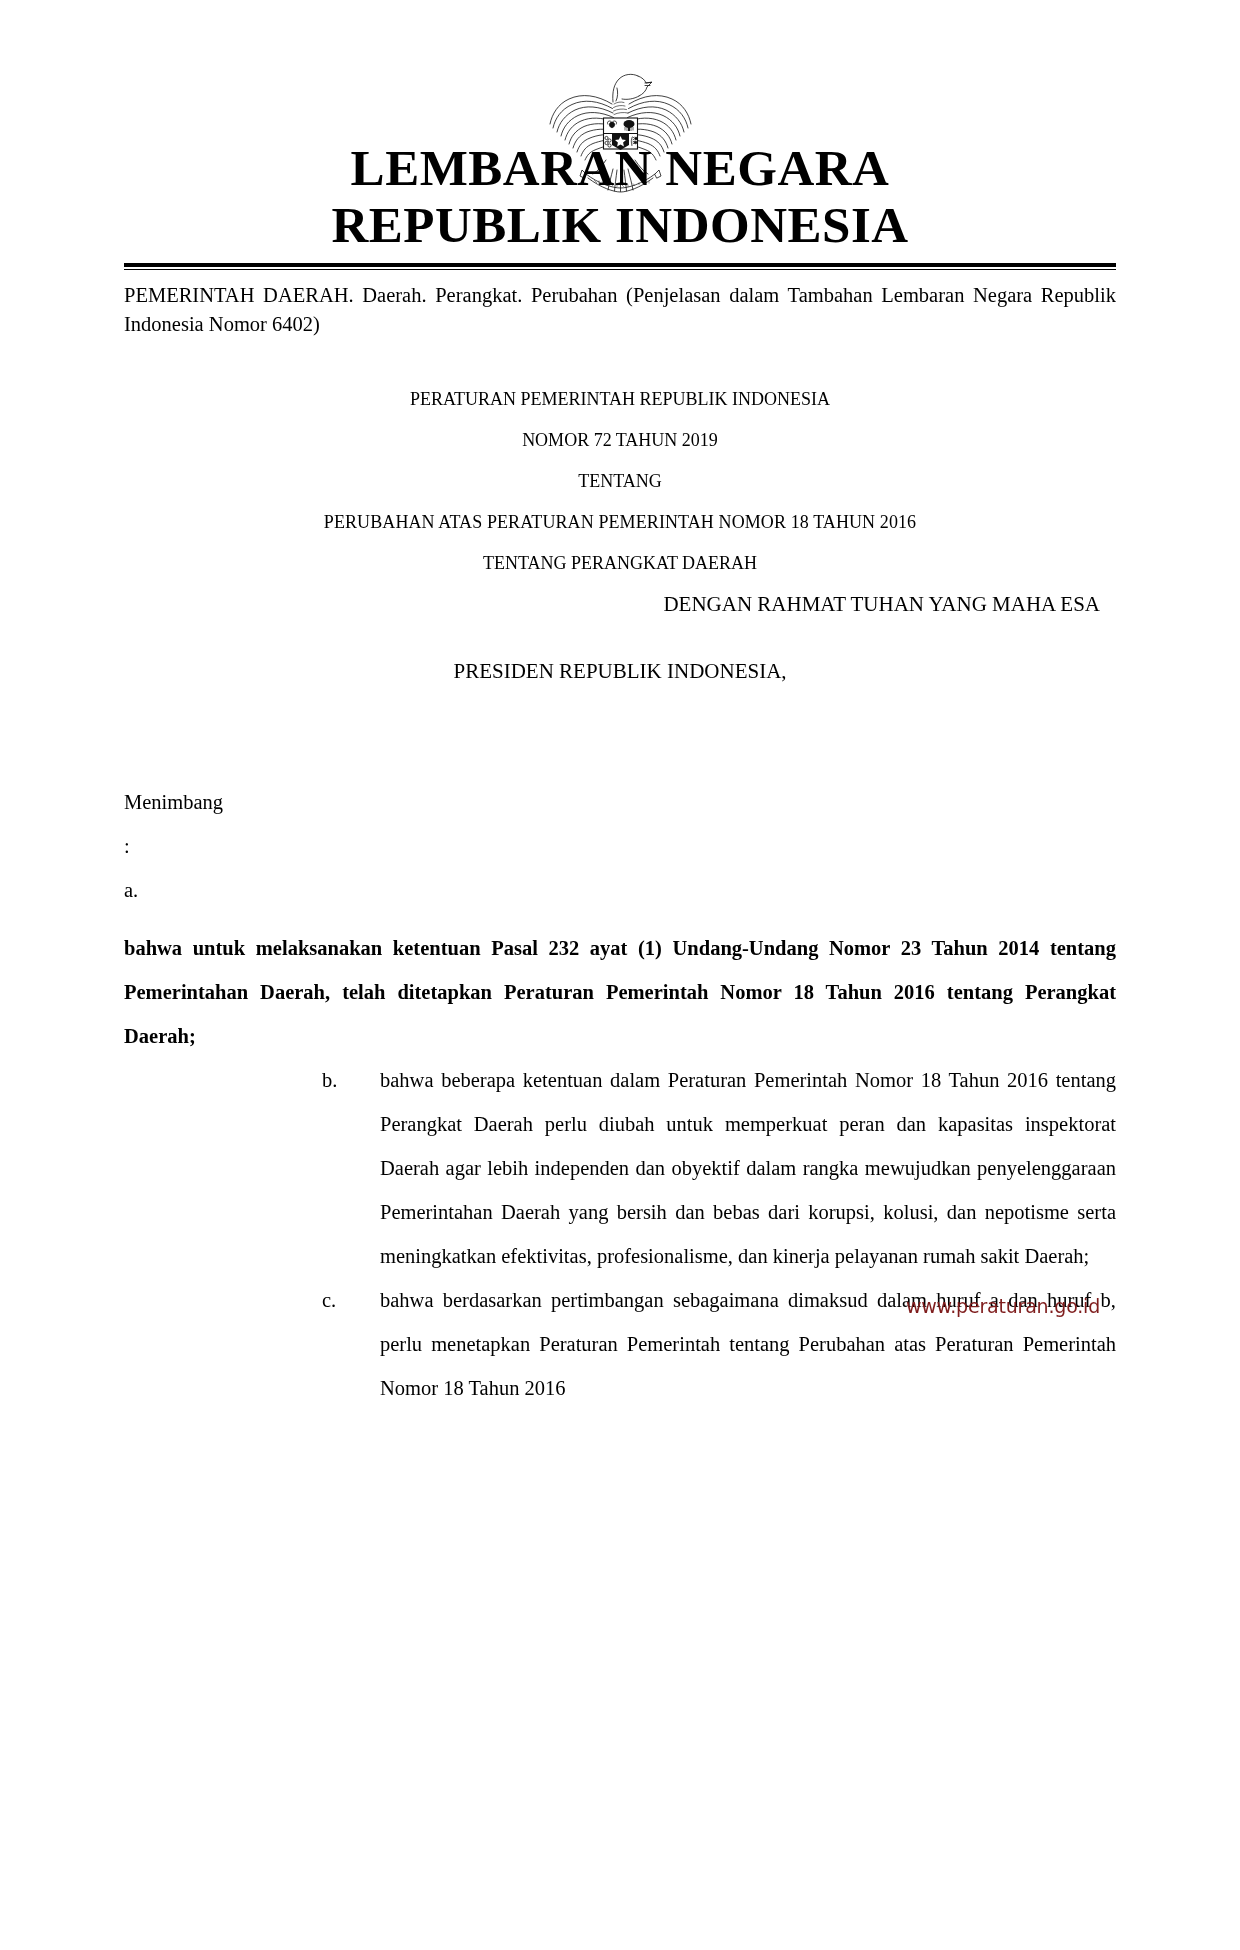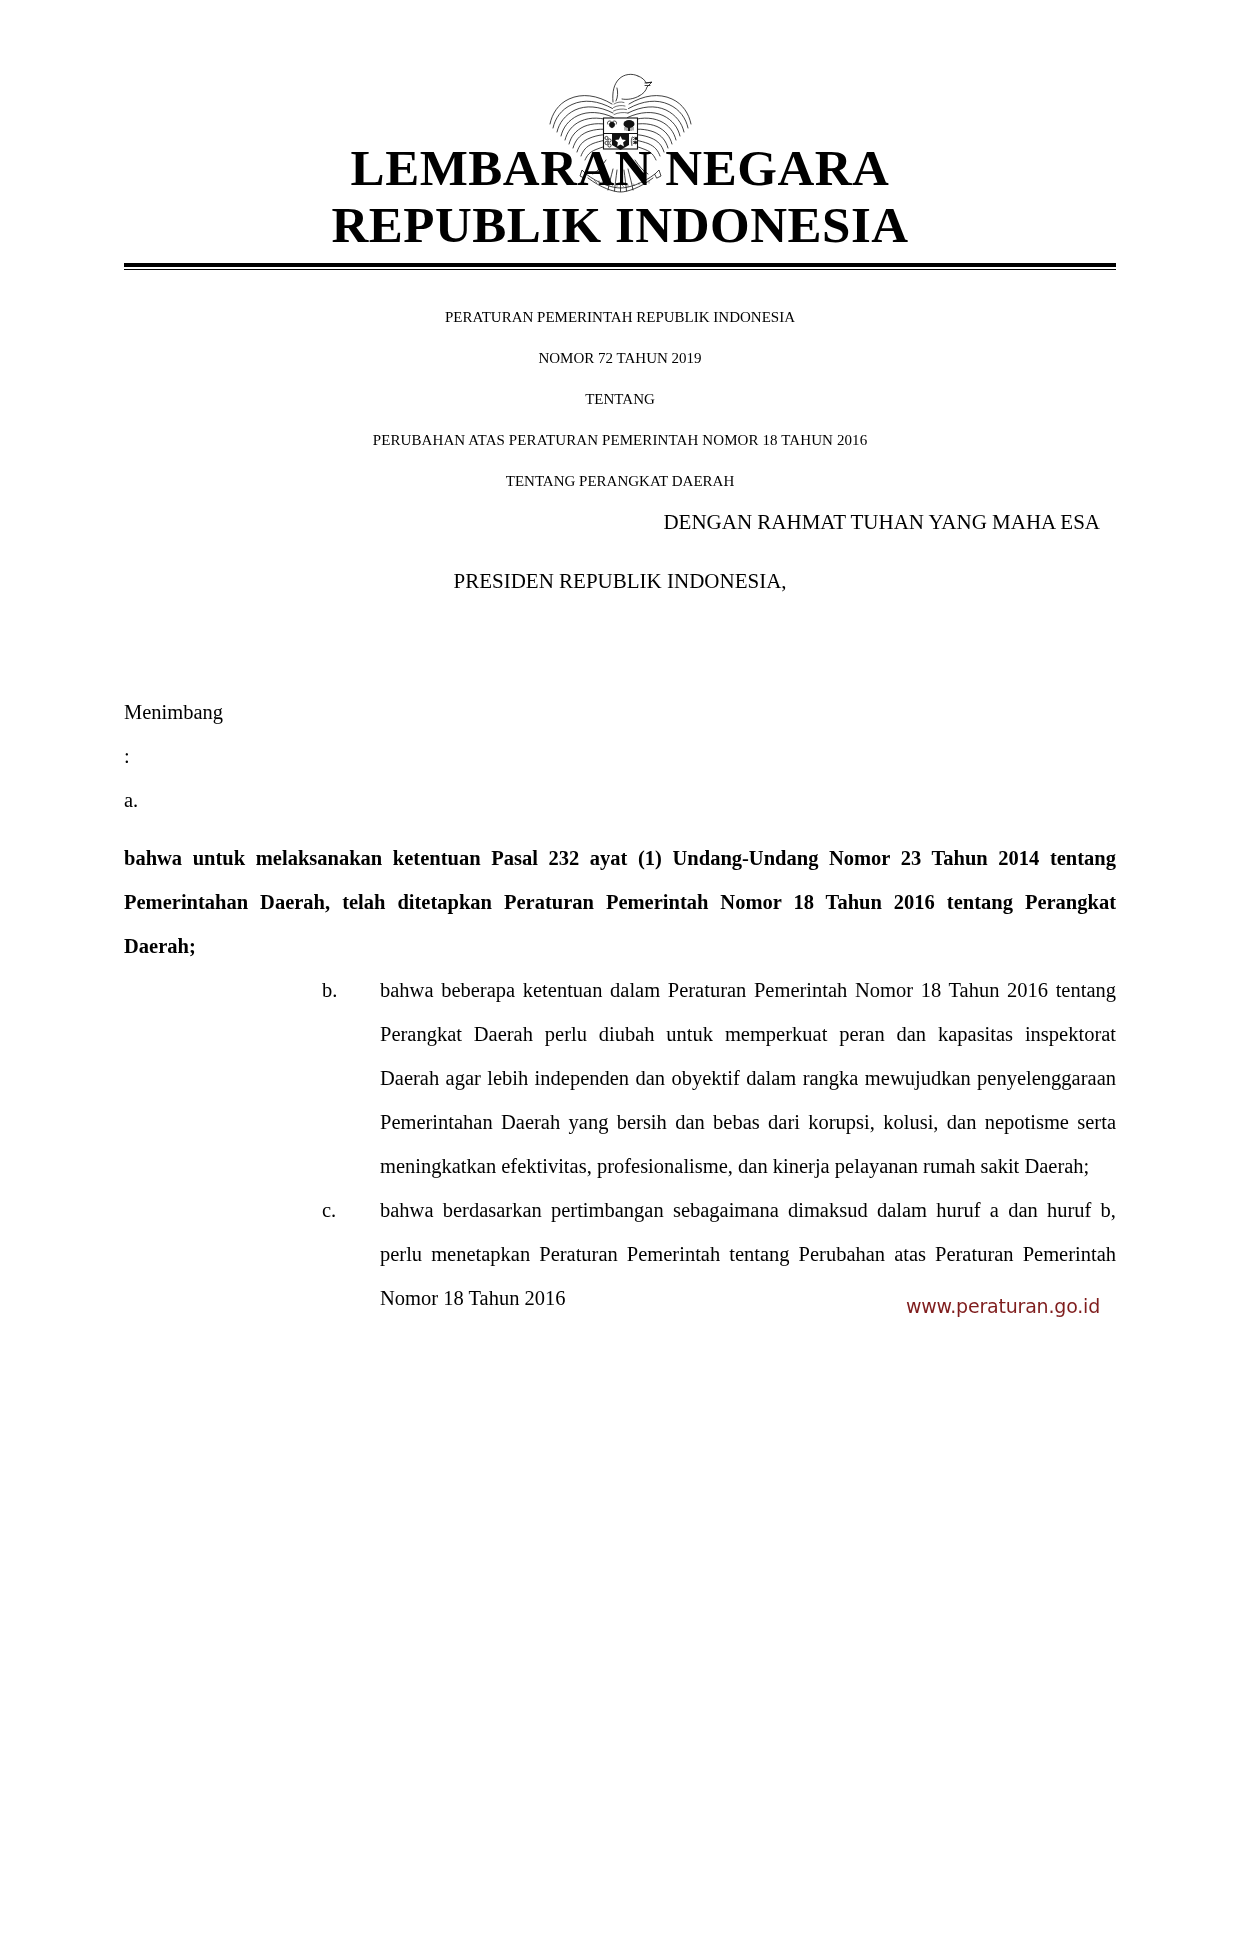--- a/index.html
+++ b/index.html
@@ -85,37 +85,37 @@
     flex: 1 1 auto;
     text-align: justify;
     text-justify: inter-word;
     text-align-last: left;
     hyphens: none;
   }
 
   
   .title-block {
     text-align: center;
-    font-size: 15px;
+    font-size: 18px;
     line-height: 41px;
-    margin-top: 16px;
+    margin-top: 40px;
   }
   .title-block .tline { white-space: nowrap; }
   .title-block .tline.wide { letter-spacing: 0.1px; }
 
   .rahmat {
     text-align: right;
     font-size: 21px;
     line-height: 41px;
   }
   .presiden {
     text-align: center;
     font-size: 21px;
     line-height: 41px;
-    margin-top: 18px;
+    margin-top: 26px;
   }
 
   
   .considering {
     margin-top: 88px;
     margin-left: -16px;
     margin-right: -16px;
     font-size: 20.5px;
     line-height: 44px;
   }
@@ -291,20 +291,21 @@
     <div class="line1">LEMBARAN NEGARA</div>
     <div class="line2">REPUBLIK INDONESIA</div>
   </div>
 
   <div class="rule-block">
     <div class="rule-thick"></div>
     <div class="rule-thin"></div>
   </div>
 
   <div class="meta-row">
+    <div class="meta-desc">PEMERINTAH DAERAH. Daerah. Perangkat. Perubahan (Penjelasan dalam Tambahan Lembaran Negara Republik Indonesia Nomor 6402)</div>
   </div>
 
   <div class="title-block">
     <div class="tline">PERATURAN PEMERINTAH REPUBLIK INDONESIA</div>
     <div class="tline">NOMOR 72 TAHUN 2019</div>
     <div class="tline">TENTANG</div>
     <div class="tline wide">PERUBAHAN ATAS PERATURAN PEMERINTAH NOMOR 18 TAHUN 2016</div>
     <div class="tline">TENTANG PERANGKAT DAERAH</div>
   </div>
 

